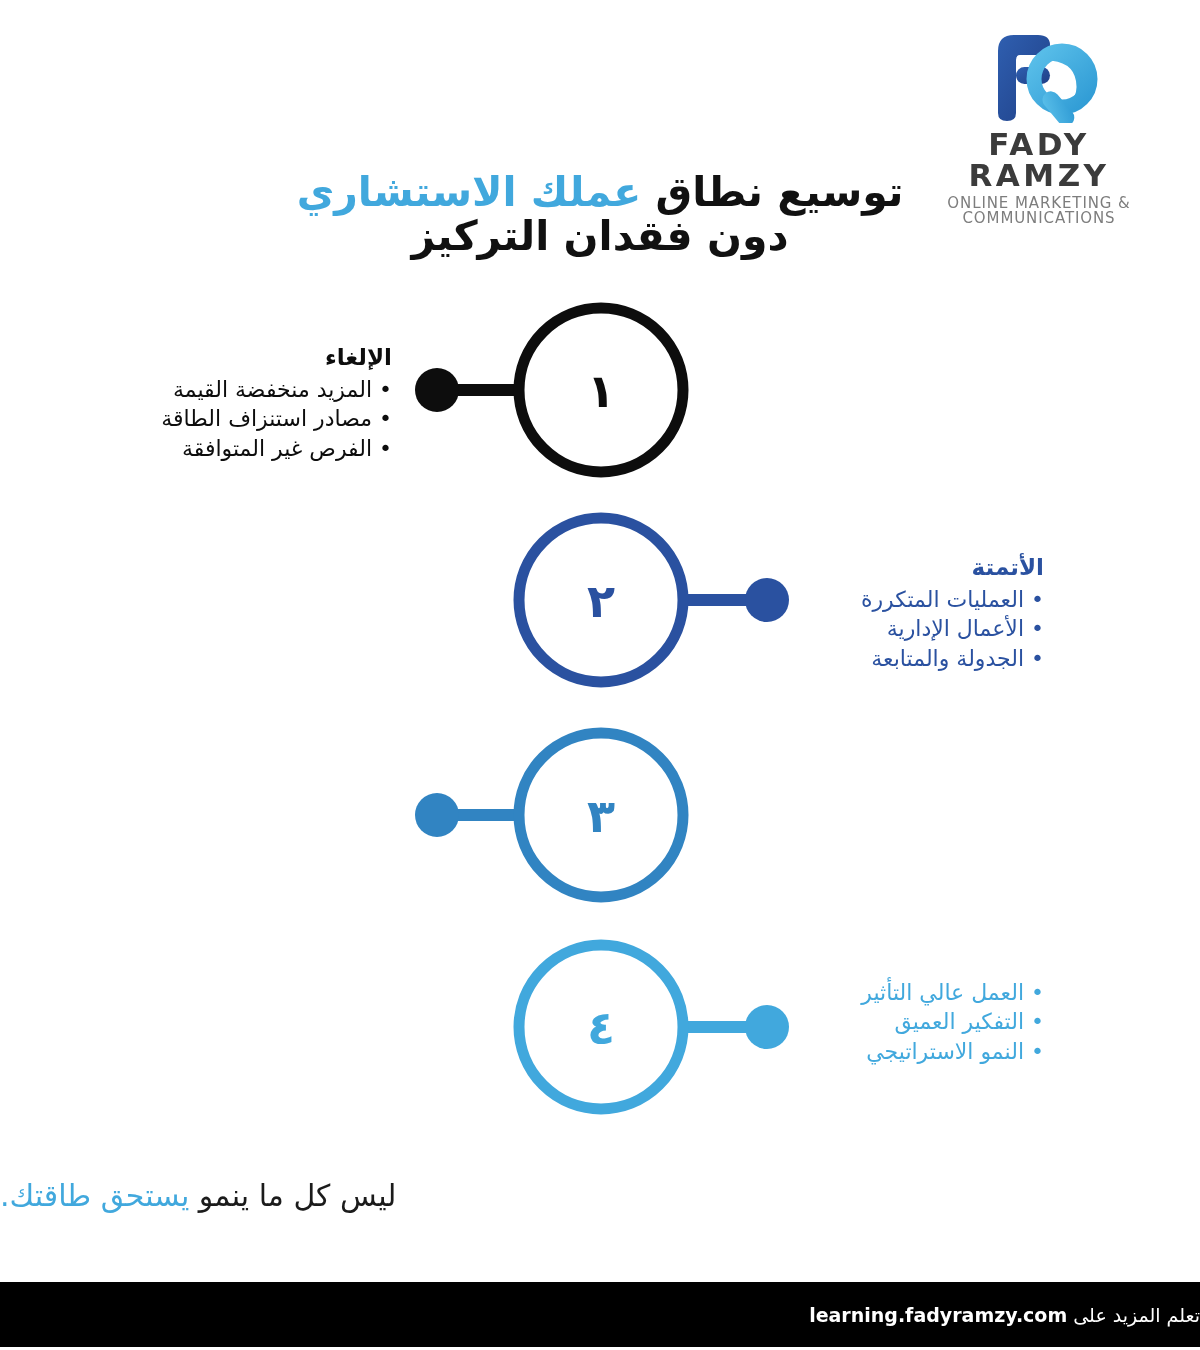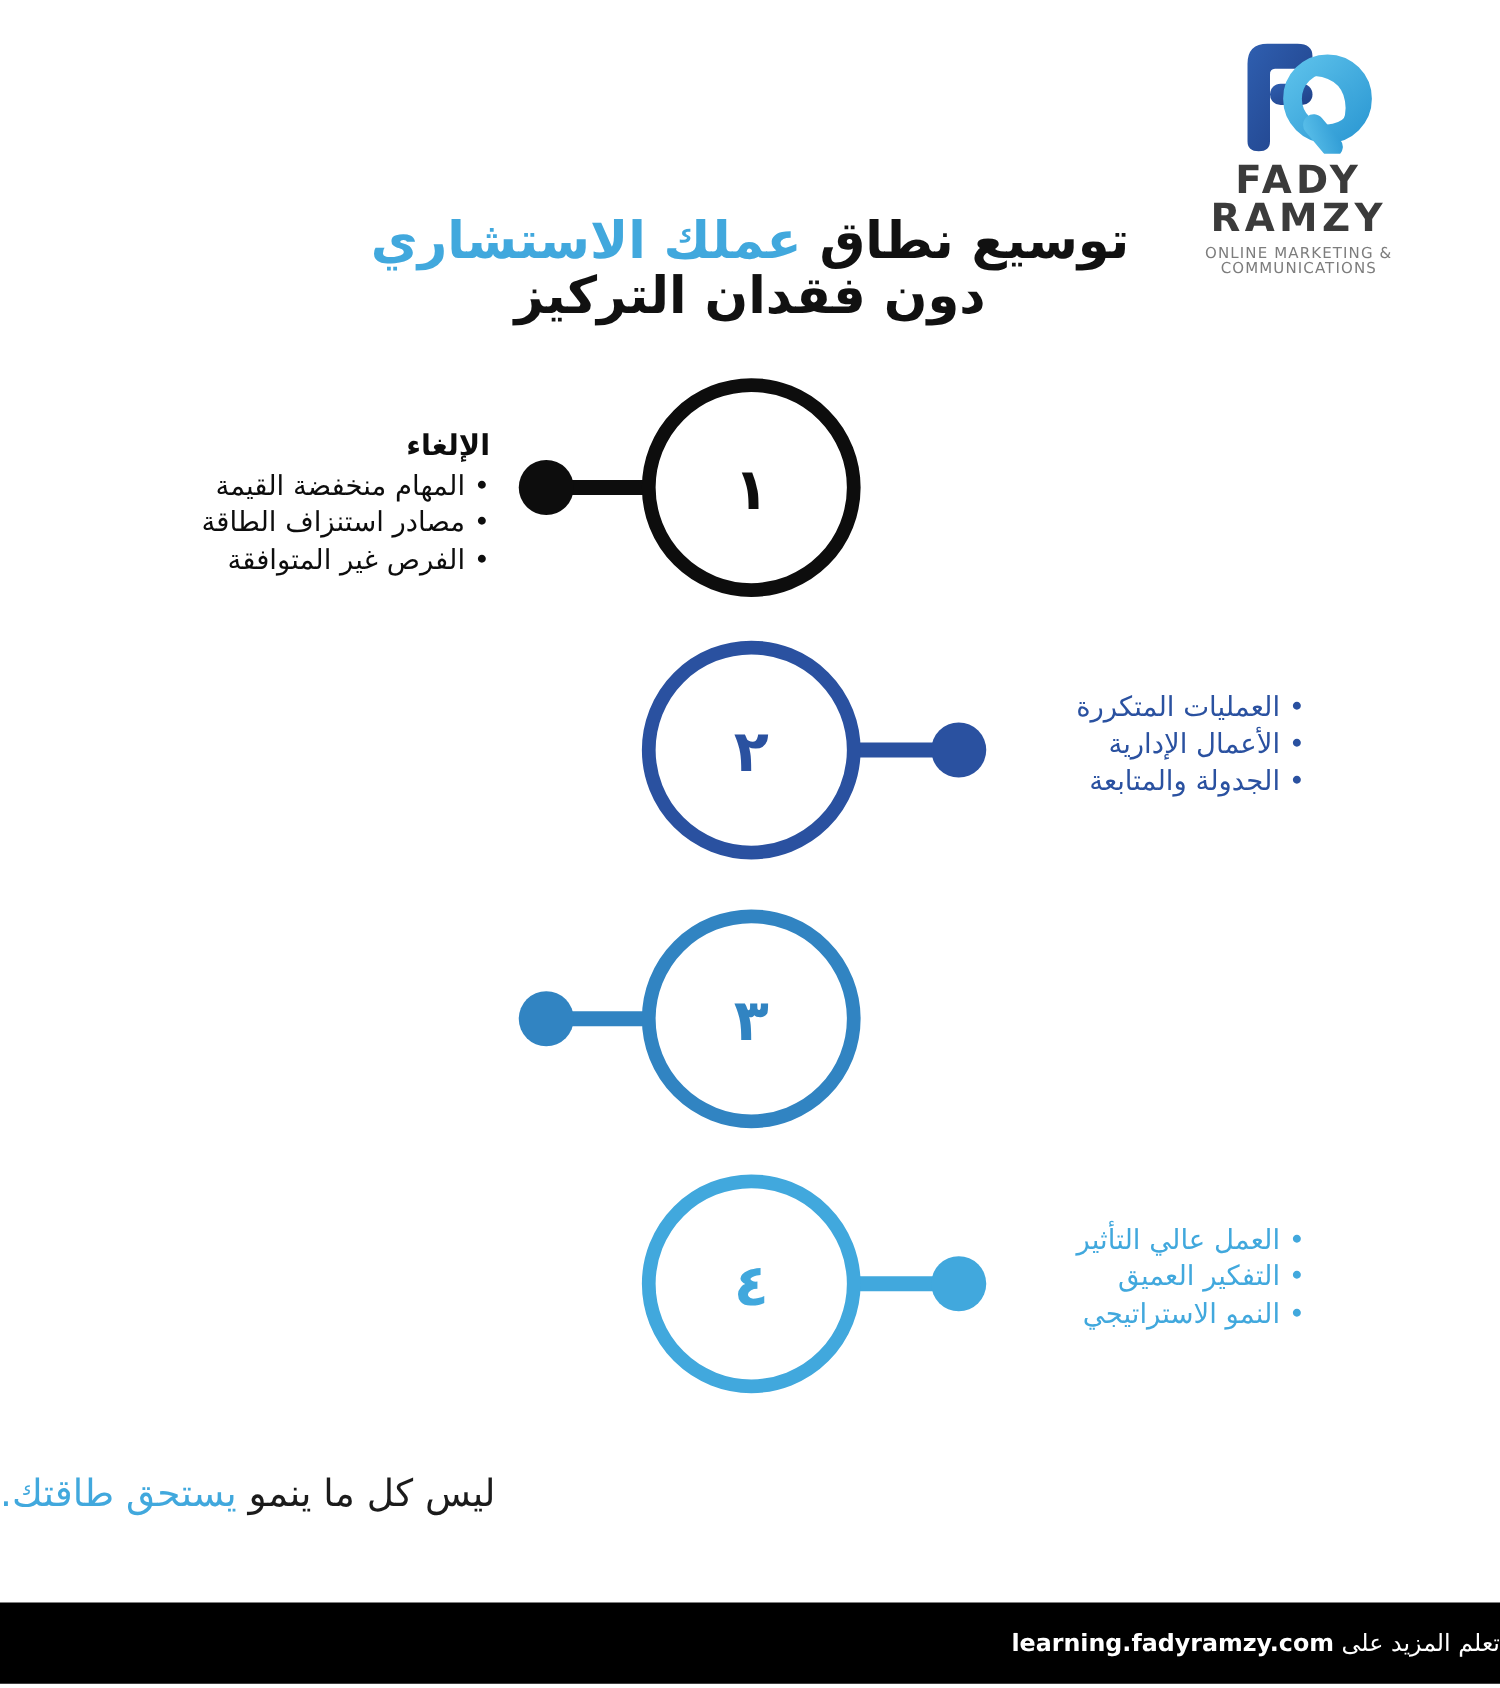--- a/index.html
+++ b/index.html
@@ -38,21 +38,21 @@
   .logo-word {
     font-family: "DejaVu Sans", "Liberation Sans", sans-serif;
     font-size: 31px;
     font-weight: bold;
     letter-spacing: 3.5px;
     color: #3b3b3b;
     line-height: 1;
   }
   .logo-tag {
     font-family: "DejaVu Sans", "Liberation Sans", sans-serif;
-    font-size: 12px;
+    font-size: 15px;
     letter-spacing: 0.9px;
     color: #7d7d7d;
     margin-top: 5px;
     line-height: 1;
   }
 
   
   .title-wrap {
     position: absolute;
     top: 168px;
@@ -237,26 +237,27 @@
       <circle cx="601" cy="737" r="82" fill="#ffffff" stroke="#41a8dd" stroke-width="11"></circle>
     </svg>
 
     <div class="circle-num" style="left:517px; top:78px;  color:#0d0d0d;">١</div>
     <div class="circle-num" style="left:517px; top:288px; color:#2a51a0;">٢</div>
     <div class="circle-num" style="left:517px; top:503px; color:#3184c2;">٣</div>
     <div class="circle-num" style="left:517px; top:715px; color:#41a8dd;">٤</div>
 
     <div class="step-text right-side" style="left:62px; top:52px; color:#0d0d0d;">
       <div class="step-head">الإلغاء</div>
-      <div class="step-item">• المهام منخفضة القيمة</div>
+      <div class="step-item">• المزيد منخفضة القيمة</div>
       <div class="step-item">• مصادر استنزاف الطاقة</div>
       <div class="step-item">• الفرص غير المتوافقة</div>
     </div>
 
     <div class="step-text right-side" style="left:714px; top:262px; color:#2a51a0;">
+      <div class="step-head">الأتمتة</div>
       <div class="step-item">• العمليات المتكررة</div>
       <div class="step-item">• الأعمال الإدارية</div>
       <div class="step-item">• الجدولة والمتابعة</div>
     </div>
 
 
     <div class="step-text right-side" style="left:714px; top:688px; color:#41a8dd;">
       <div class="step-item">• العمل عالي التأثير</div>
       <div class="step-item">• التفكير العميق</div>
       <div class="step-item">• النمو الاستراتيجي</div>

